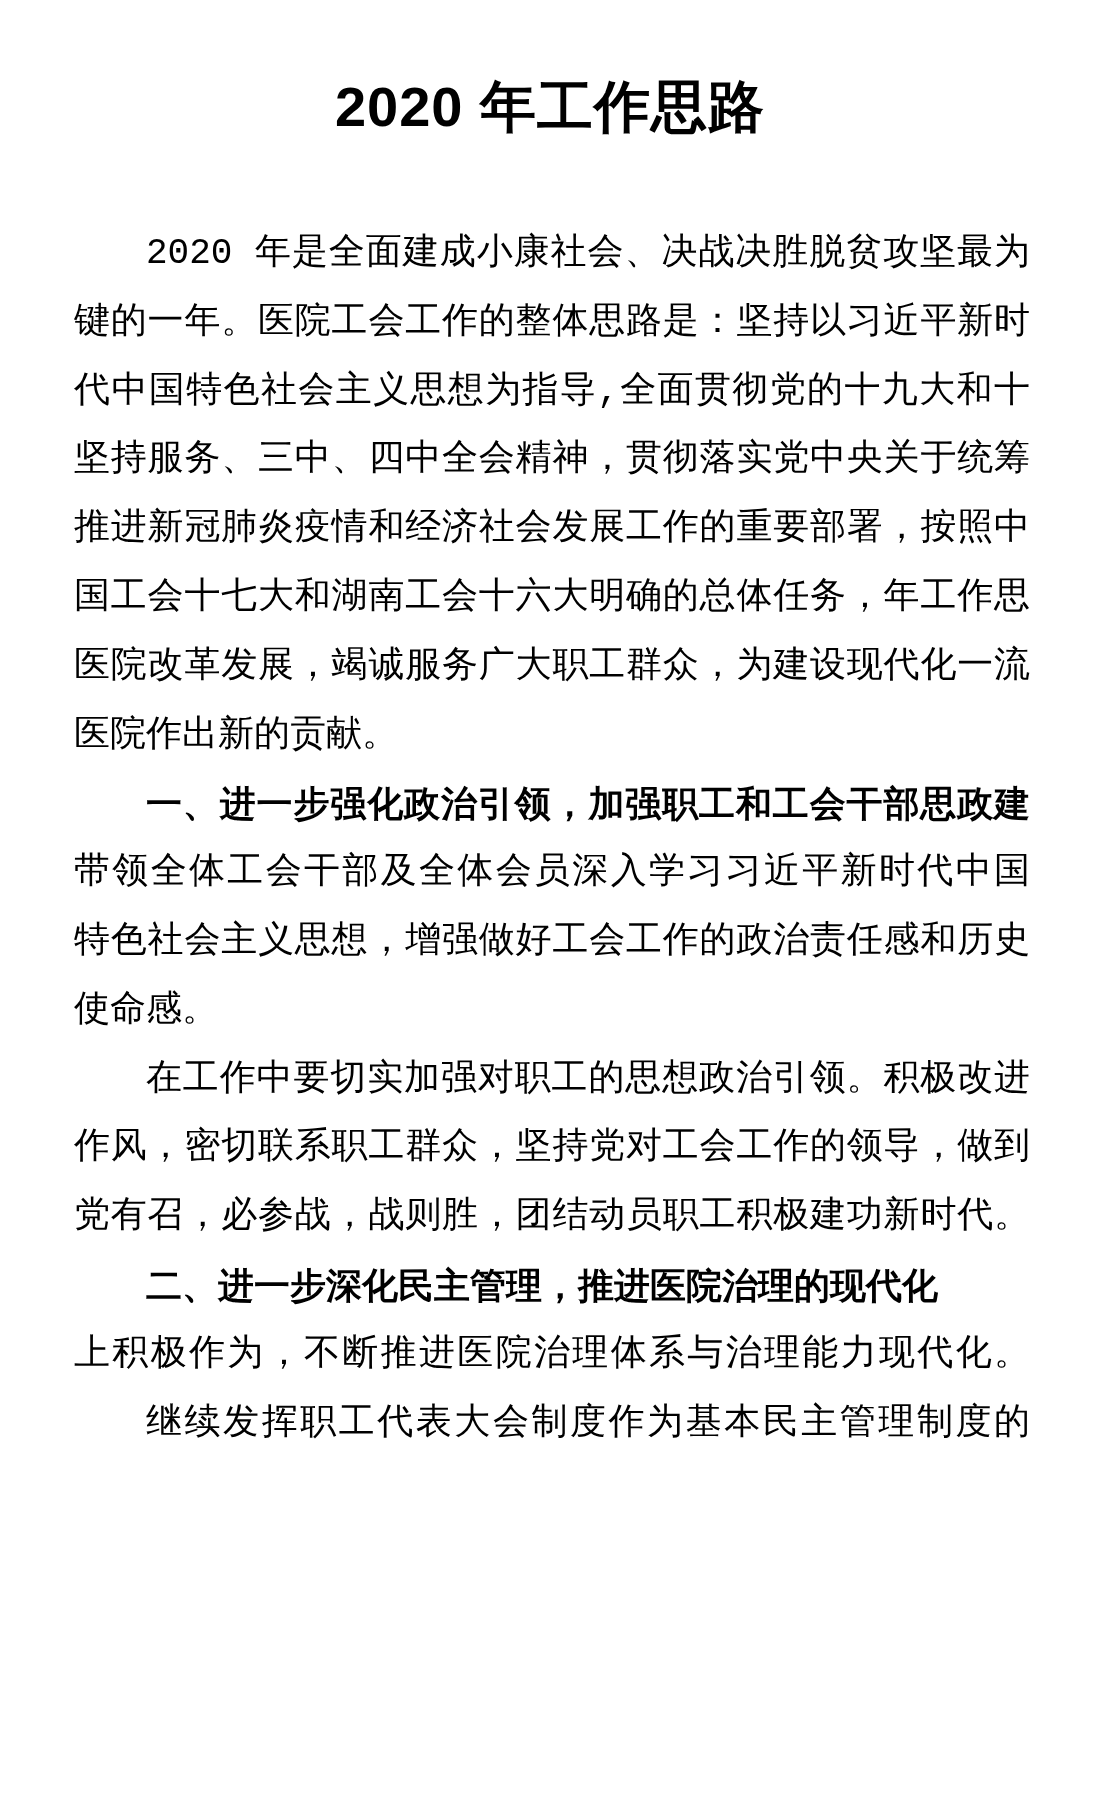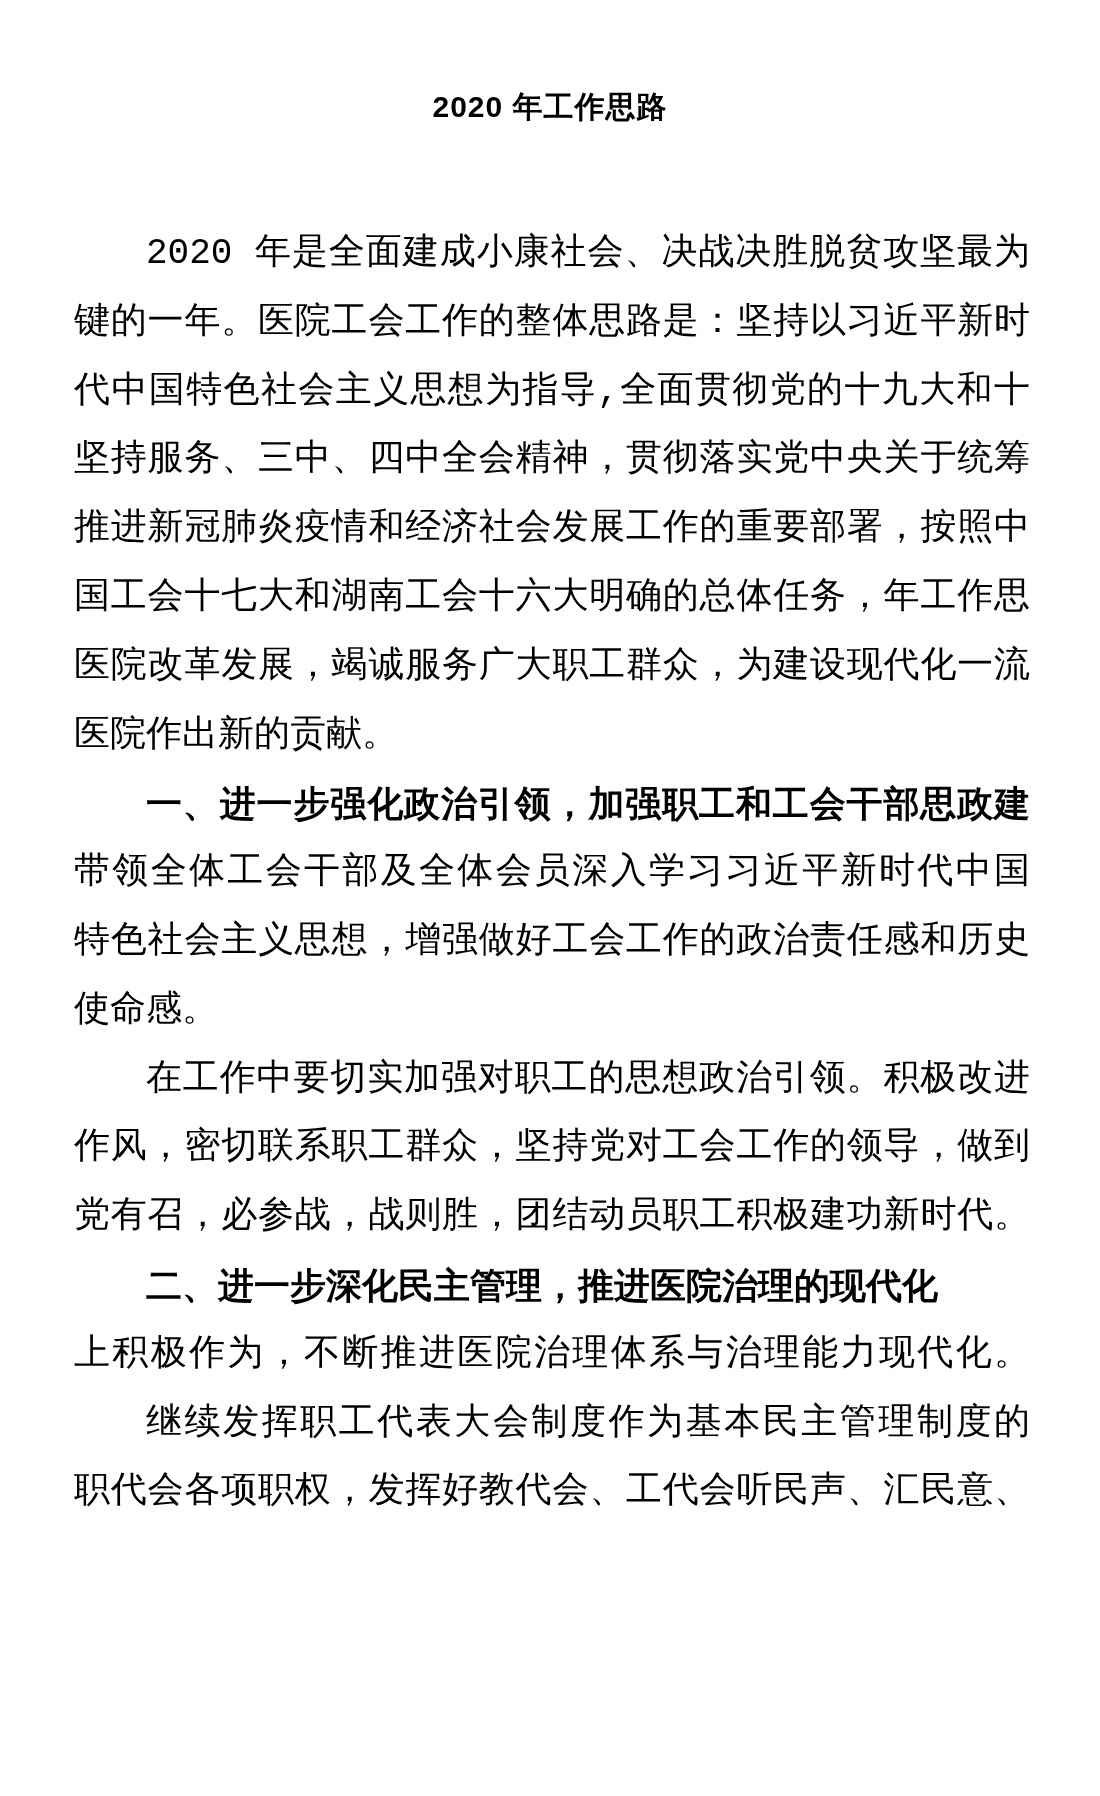--- a/index.html
+++ b/index.html
@@ -17,21 +17,21 @@
     font-family: "Liberation Serif", "DejaVu Serif", serif;
   }
   .doc-title {
     margin: 0;
     padding-top: 82px;
     height: 50px;
     line-height: 50px;
     text-align: center;
     font-family: "Liberation Sans", "DejaVu Sans", sans-serif;
     font-weight: 700;
-    font-size: 30px;
+    font-size: 56px;
     letter-spacing: 1px;
   }
   .content {
     margin: 88px 70px 0 74px;
   }
   .line {
     font-size: 36px;
     height: 68.8px;
     line-height: 68.8px;
     overflow: hidden;
@@ -69,15 +69,14 @@
       <div class="line heading first">一、进一步强化政治引领，加强职工和工会干部思政建设</div>
       <div class="line">带领全体工会干部及全体会员深入学习习近平新时代中国</div>
       <div class="line">特色社会主义思想，增强做好工会工作的政治责任感和历史</div>
       <div class="line short">使命感。</div>
       <div class="line first">在工作中要切实加强对职工的思想政治引领。积极改进</div>
       <div class="line">作风，密切联系职工群众，坚持党对工会工作的领导，做到</div>
       <div class="line">党有召，必参战，战则胜，团结动员职工积极建功新时代。</div>
       <div class="line heading first short">二、进一步深化民主管理，推进医院治理的现代化</div>
       <div class="line">上积极作为，不断推进医院治理体系与治理能力现代化。</div>
       <div class="line first">继续发挥职工代表大会制度作为基本民主管理制度的</div>
-      <div class="line">职代会各项职权，发挥好教代会、工代会听民声、汇民意、</div>
     </div>
 </div>
 
 </body></html>

